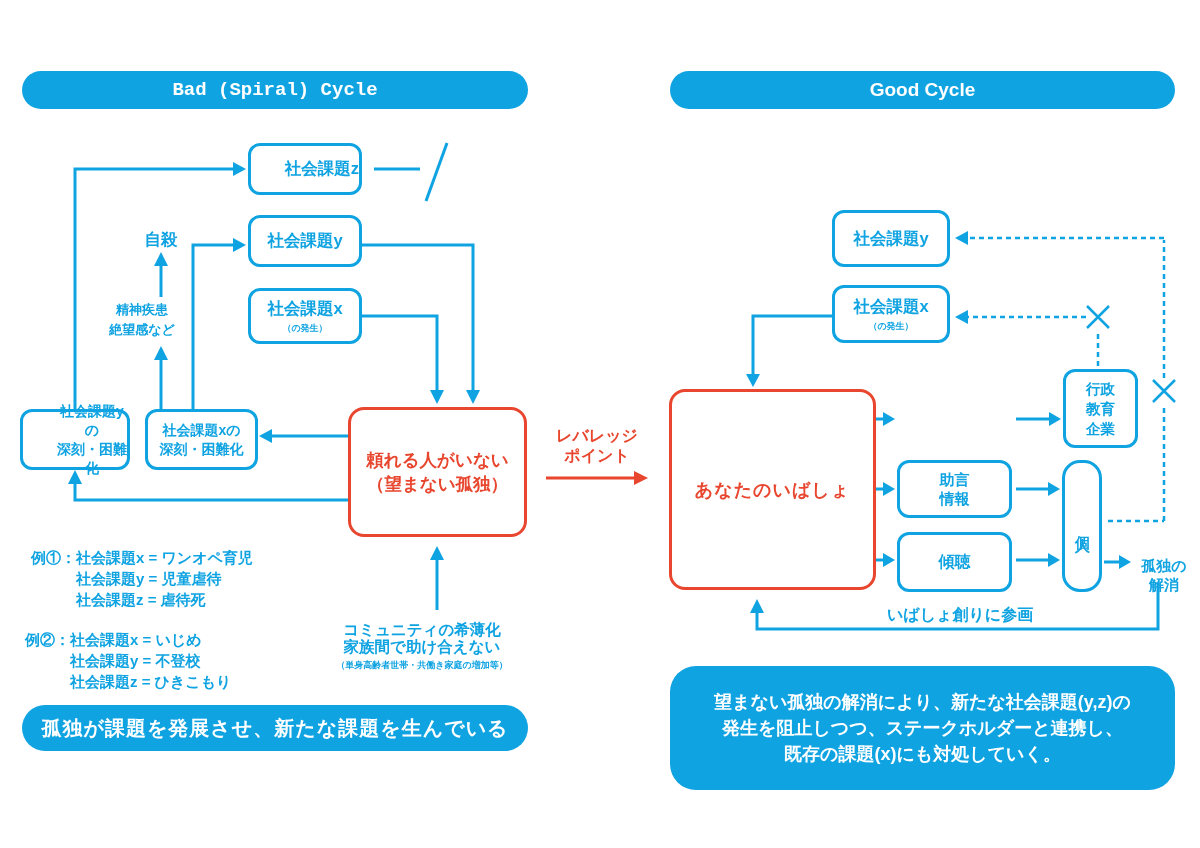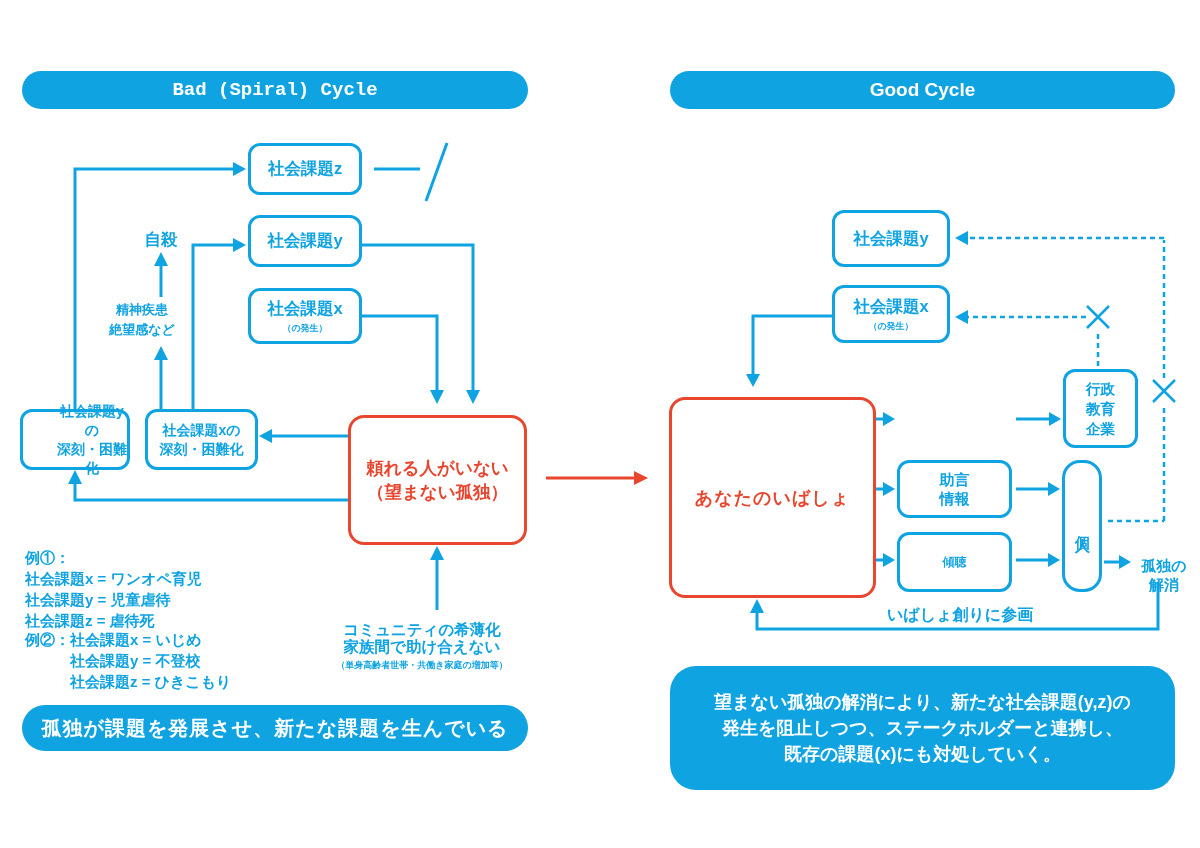--- a/index.html
+++ b/index.html
@@ -26,47 +26,47 @@
   .pill-good{left:670px;top:71px;width:505px;height:38px;border-radius:19px;font-size:19px;}
   .banner{left:22px;top:705px;width:506px;height:46px;border-radius:23px;font-size:20px;letter-spacing:1px;}
   .note{left:670px;top:666px;width:505px;height:124px;border-radius:26px;font-size:18px;
         line-height:26px;white-space:pre-line;}
 
   .box{border:3px solid var(--blue);border-radius:12px;background:#fff;color:var(--blue);
        font-weight:bold;display:flex;flex-direction:column;align-items:center;
        justify-content:center;text-align:center;}
   .rbox{border:3px solid var(--red);border-radius:16px;background:#fff;color:var(--red);
         font-weight:bold;display:flex;flex-direction:column;align-items:center;
-        justify-content:center;text-align:center;margin-top:8px;}
+        justify-content:center;text-align:center;}
   .lbl{color:var(--blue);font-weight:bold;text-align:center;}
   .rlbl{color:var(--red);font-weight:bold;text-align:center;}
   .pre{white-space:pre-line;}
   .sub{font-size:9px;font-weight:bold;margin-top:2px;}
 
-  .bz{left:248px;top:143px;width:114px;height:52px;font-size:16.5px;}
+  .bz{left:248px;top:143px;width:114px;height:52px;font-size:16.5px;align-items:flex-end;}
   .by{left:248px;top:215px;width:114px;height:52px;font-size:16.5px;}
   .bx{left:248px;top:288px;width:114px;height:56px;font-size:16.5px;}
   .suicide{left:131px;top:229px;width:60px;font-size:16.5px;}
   .mental{left:84px;top:300px;width:116px;font-size:13px;line-height:20px;}
   .wy{left:20px;top:409px;width:110px;height:61px;font-size:14px;line-height:19px;padding-left:34px;}
   .wx{left:145px;top:409px;width:113px;height:61px;font-size:14px;line-height:19px;}
   .lonely{left:348px;top:407px;width:179px;height:130px;font-size:17.5px;line-height:24px;}
   .ex{display:flex;color:var(--blue);font-weight:bold;font-size:15px;line-height:21px;}
-  .ex1{left:25px;top:547px;flex-direction:column;}
+  .ex1{left:31px;top:547px;}
   .ex2{left:25px;top:629px;}
   .ex-lines{display:flex;flex-direction:column;}
   .community{left:325px;top:621px;width:194px;font-size:15.5px;line-height:17px;text-align:center;}
   .leverage{left:545px;top:426px;width:104px;font-size:16px;line-height:20px;}
 
   .gy{left:832px;top:210px;width:118px;height:57px;font-size:16.5px;}
   .gx{left:832px;top:285px;width:118px;height:58px;font-size:16.5px;}
   .ibasho{left:669px;top:389px;width:207px;height:201px;font-size:18px;letter-spacing:1px;}
   .gdata{left:897px;top:392px;width:115px;height:57px;font-size:16px;}
   .gadvice{left:897px;top:460px;width:115px;height:58px;font-size:15px;line-height:19px;}
-  .glisten{left:897px;top:532px;width:115px;height:60px;font-size:12px;}
+  .glisten{left:897px;top:532px;width:115px;height:60px;font-size:16px;}
   .gorg{left:1063px;top:369px;width:75px;height:79px;font-size:14.5px;line-height:20px;}
   .gind{left:1062px;top:460px;width:40px;height:132px;border-radius:18px;font-size:15px;}
   .vtx{writing-mode:vertical-rl;text-orientation:upright;letter-spacing:3px;}
   .gres{left:1128px;top:540px;width:72px;font-size:15px;line-height:19px;margin-top:16px;}
   .gjoin{left:880px;top:605px;width:160px;font-size:16px;}
 </style>
 </head>
 <body>
 
 <div class="canvas">
@@ -173,20 +173,22 @@
   </div>
 
   <div class="abs lbl community">
     <span class="pre">コミュニティの希薄化
 家族間で助け合えない</span>
     <div class="sub">（単身高齢者世帯・共働き家庭の増加等）</div>
   </div>
 
   <div class="abs pill banner">孤独が課題を発展させ、新たな課題を生んでいる</div>
 
+  <div class="abs rlbl pre leverage">レバレッジ
+ポイント</div>
 
   <div class="abs pill pill-good">Good Cycle</div>
 
   <div class="abs box gy">
     <span>社会課題y</span>
   </div>
   <div class="abs box gx">
     <span>社会課題x</span>
     <span class="sub">（の発生）</span>
   </div>

